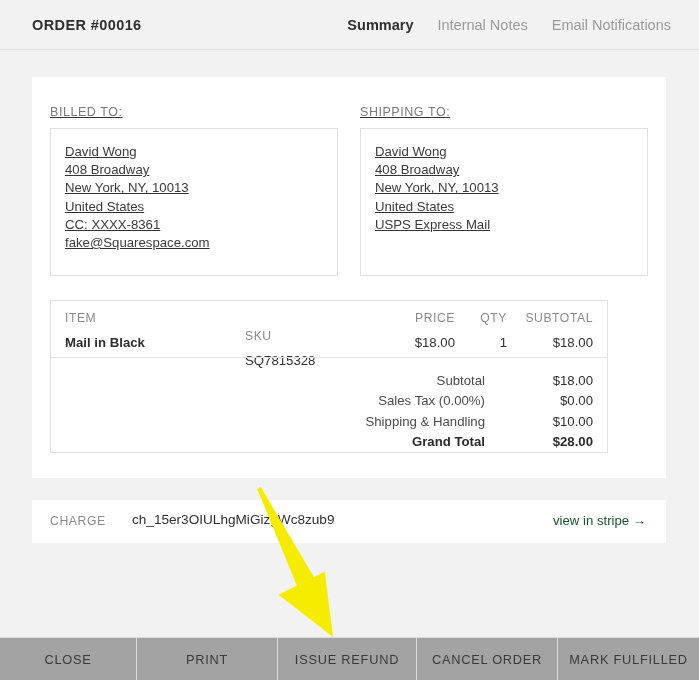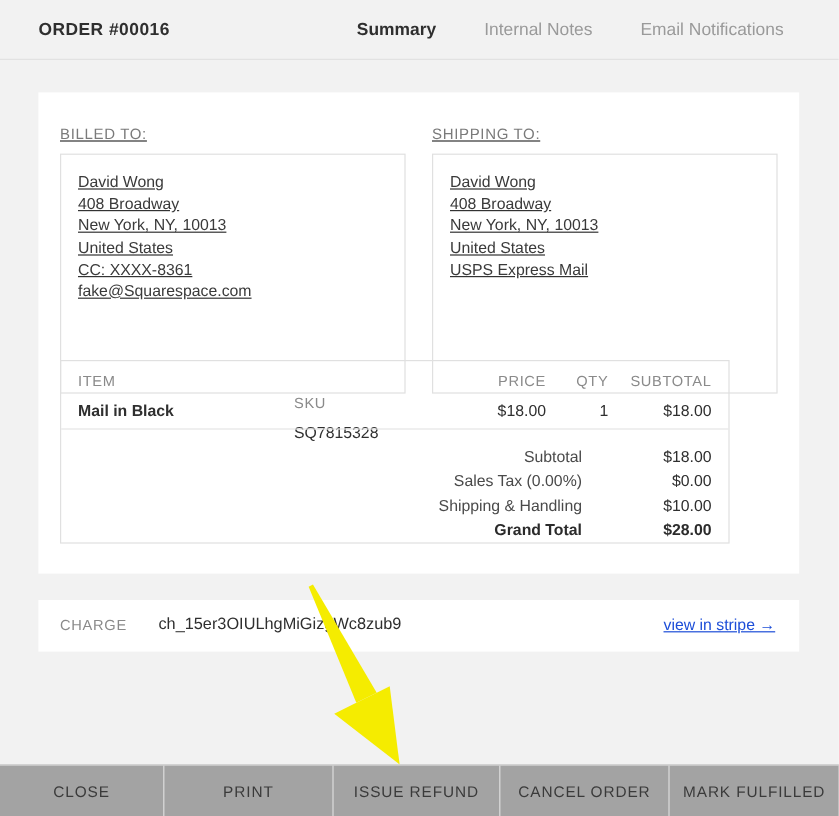--- a/index.html
+++ b/index.html
@@ -30,24 +30,24 @@
     position: absolute;
     left: 32px;
     top: 17px;
     font-size: 14.5px;
     font-weight: bold;
     letter-spacing: 0.4px;
     color: #2f2f2f;
   }
   .tabs {
     position: absolute;
-    right: 46px;
+    right: 28px;
     top: 17px;
     display: flex;
-    gap: 40px;
+    gap: 24px;
     align-items: baseline;
   }
   .tab {
     font-size: 14.5px;
     color: #9a9a9a;
     white-space: nowrap;
     cursor: pointer;
   }
   .tab.active {
     color: #2f2f2f;
@@ -78,21 +78,21 @@
   }
   .addr-block { width: 288px; }
   .addr-label {
     font-size: 12.5px;
     color: #7a7a7a;
     letter-spacing: 0.55px;
     margin-bottom: 9px;
   }
   .addr-box {
     border: 1px solid #e0e0e0;
-    height: 200px;
+    height: 148px;
     box-sizing: border-box;
     padding: 14px 14px 0 14px;
   }
   .addr-line {
     font-size: 13.2px;
     line-height: 18.2px;
     color: #3a3a3a;
   }
 
   
@@ -193,22 +193,21 @@
     left: 100px;
     top: 12px;
     font-size: 13.6px;
     color: #2f2f2f;
   }
   .stripe-link {
     position: absolute;
     right: 20px;
     top: 13px;
     font-size: 13.2px;
-    color: #1d4ed8;
-    text-decoration: underline;
+    color: #14532d;
     cursor: pointer;
     white-space: nowrap;
   }
 
   
   .footer {
     position: absolute;
     left: 0;
     top: 637px;
     width: 699px;

